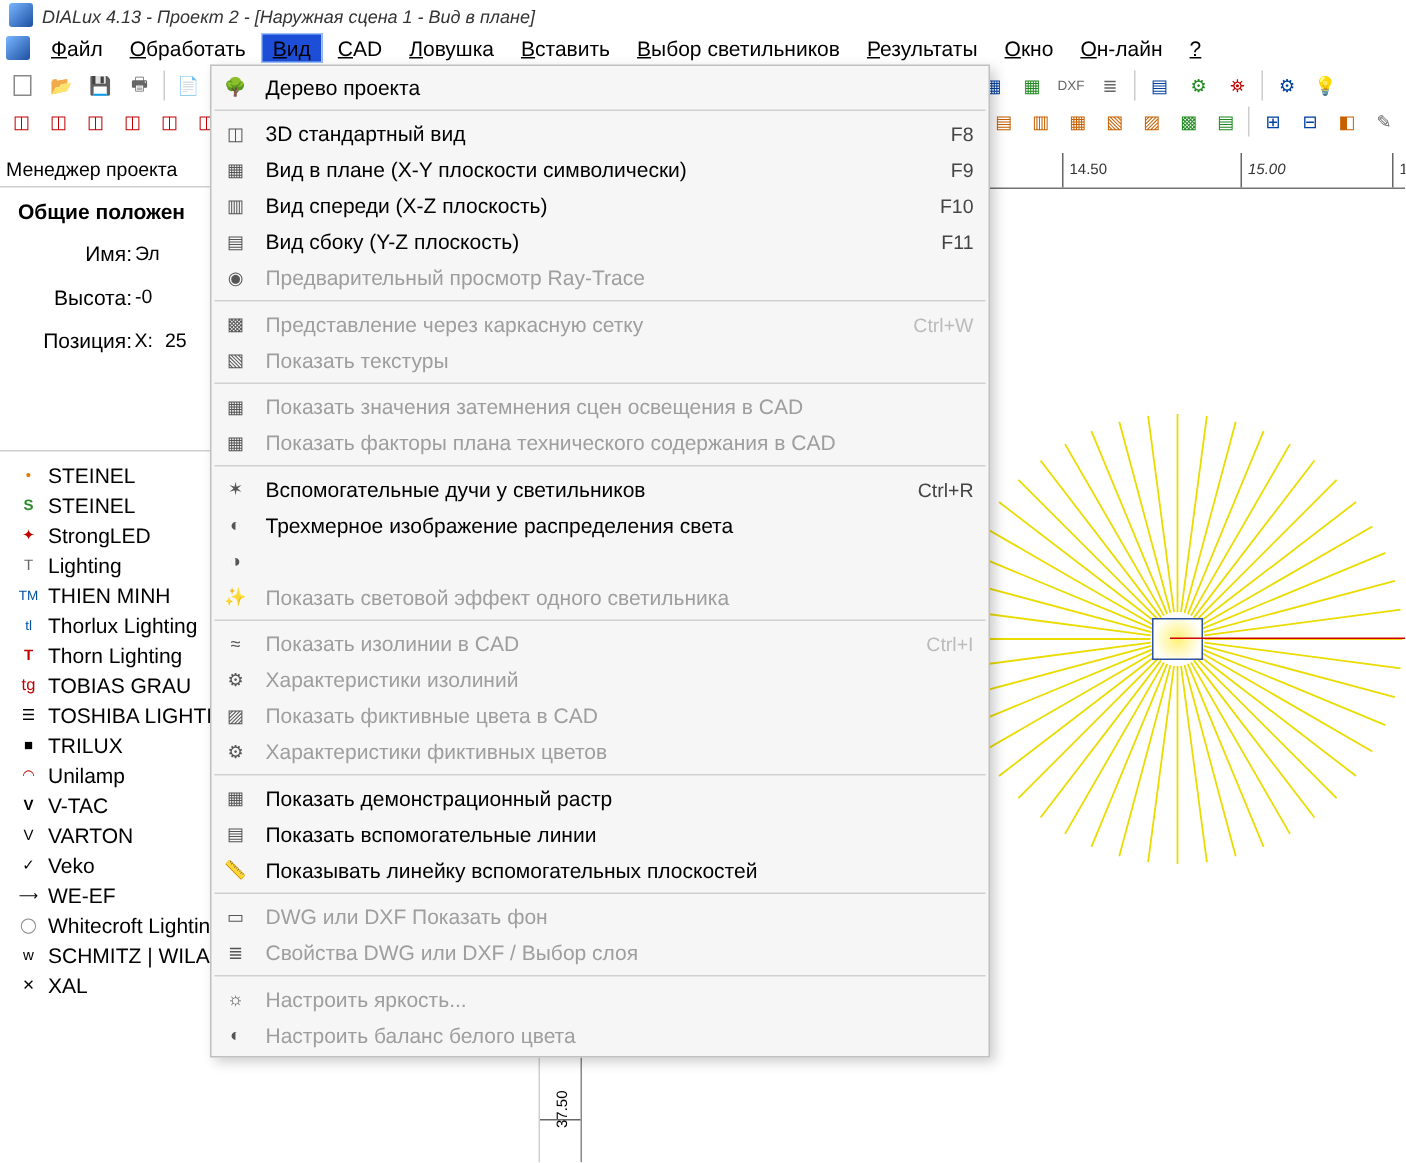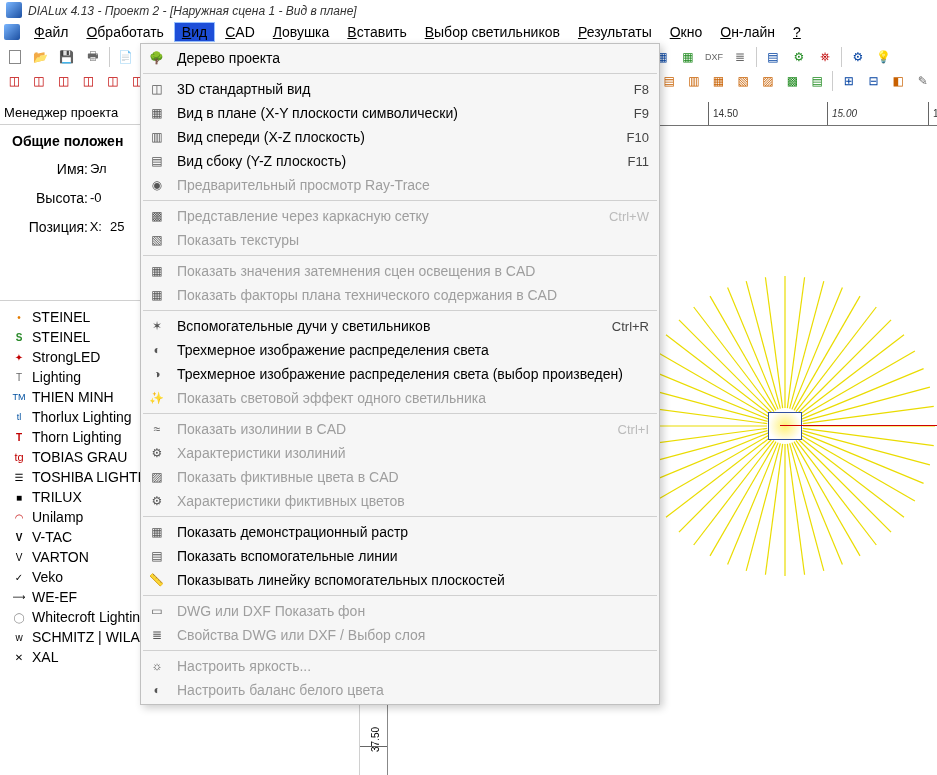--- a/index.html
+++ b/index.html
@@ -580,21 +580,20 @@
       <span class="dd-label">Вспомогательные дучи у светильников</span>
       <span class="dd-shortcut">Ctrl+R</span>
     </div>
     <div class="dd-item">
       <span class="dd-icon">◐</span>
       <span class="dd-label">Трехмерное изображение распределения света</span>
       <span class="dd-shortcut"></span>
     </div>
     <div class="dd-item">
       <span class="dd-icon">◑</span>
-      <span class="dd-label">Трехмерное изображение распределения света (выбор произведен)</span>
       <span class="dd-shortcut"></span>
     </div>
     <div class="dd-item disabled">
       <span class="dd-icon">✨</span>
       <span class="dd-label">Показать световой эффект одного светильника</span>
       <span class="dd-shortcut"></span>
     </div>
     <div class="dd-sep"></div>
     <div class="dd-item disabled">
       <span class="dd-icon">≈</span>

